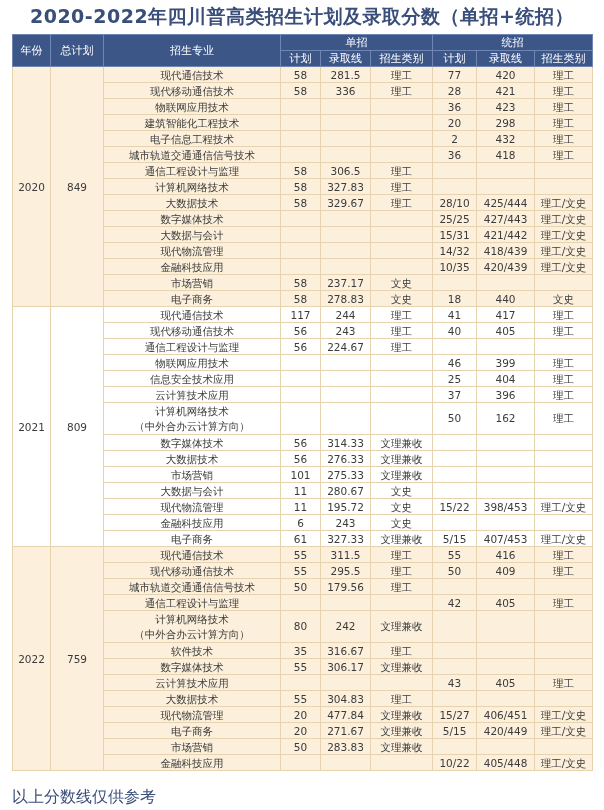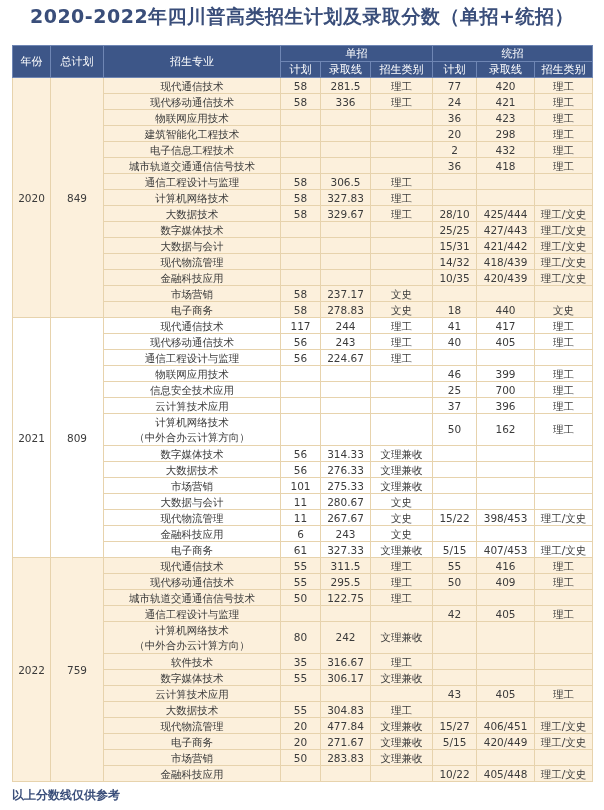--- a/index.html
+++ b/index.html
@@ -1,29 +1,29 @@
 <!DOCTYPE html>
 <html><head>
 <meta charset="utf-8">
 <style>
   html, body { margin:0; padding:0; background:#ffffff; }
   body { width:604px; height:810px; position:relative; overflow:hidden;
          font-family:"DejaVu Sans","Liberation Sans",sans-serif; }
   .title { position:absolute; left:0; top:4px; width:604px; text-align:center;
            font-size:19px; font-weight:bold; color:#3a4e7a; letter-spacing:0.5px; }
-  table { position:absolute; left:12px; top:45px; border-collapse:collapse;
+  table { position:absolute; left:12px; top:34px; border-collapse:collapse;
           table-layout:fixed; width:580px; }
   th { background:#3d5688; color:#ffffff; font-weight:normal; font-size:11px;
        border:1px solid #6f86b4; padding:0; height:15px; text-align:center; }
   td { font-size:10.5px; color:#3b3b3b; text-align:center; padding:0;
        border:1px solid #e7d3ad; height:15px; line-height:14px; white-space:nowrap; }
   tbody.cream td { background:#fcf0dc; }
   tbody.white td { background:#ffffff; }
   td.two { height:31px; line-height:15px; }
-  .note { position:absolute; left:12px; top:787px; font-size:12px; font-weight:bold; color:#3a4e7a; }
+  .note { position:absolute; left:12px; top:787px; font-size:16px; font-weight:normal; color:#3a4e7a; }
 </style>
 </head>
 <body>
 
 <div class="title">2020-2022年四川普高类招生计划及录取分数（单招+统招）</div>
 
 <table>
   <colgroup>
     <col style="width:38px">
       <col style="width:53px">
@@ -62,21 +62,21 @@
         <td>理工</td>
         <td>77</td>
         <td>420</td>
         <td>理工</td>
       </tr>
       <tr>
         <td>现代移动通信技术</td>
         <td>58</td>
         <td>336</td>
         <td>理工</td>
-        <td>24</td>
+        <td>28</td>
         <td>421</td>
         <td>理工</td>
       </tr>
       <tr>
         <td>物联网应用技术</td>
         <td></td>
         <td></td>
         <td></td>
         <td>36</td>
         <td>423</td>
@@ -229,21 +229,21 @@
         <td>46</td>
         <td>399</td>
         <td>理工</td>
       </tr>
       <tr>
         <td>信息安全技术应用</td>
         <td></td>
         <td></td>
         <td></td>
         <td>25</td>
-        <td>700</td>
+        <td>404</td>
         <td>理工</td>
       </tr>
       <tr>
         <td>云计算技术应用</td>
         <td></td>
         <td></td>
         <td></td>
         <td>37</td>
         <td>396</td>
         <td>理工</td>
@@ -292,21 +292,21 @@
         <td>11</td>
         <td>280.67</td>
         <td>文史</td>
         <td></td>
         <td></td>
         <td></td>
       </tr>
       <tr>
         <td>现代物流管理</td>
         <td>11</td>
-        <td>267.67</td>
+        <td>195.72</td>
         <td>文史</td>
         <td>15/22</td>
         <td>398/453</td>
         <td>理工/文史</td>
       </tr>
       <tr>
         <td>金融科技应用</td>
         <td>6</td>
         <td>243</td>
         <td>文史</td>
@@ -341,21 +341,21 @@
         <td>55</td>
         <td>295.5</td>
         <td>理工</td>
         <td>50</td>
         <td>409</td>
         <td>理工</td>
       </tr>
       <tr>
         <td>城市轨道交通通信信号技术</td>
         <td>50</td>
-        <td>122.75</td>
+        <td>179.56</td>
         <td>理工</td>
         <td></td>
         <td></td>
         <td></td>
       </tr>
       <tr>
         <td>通信工程设计与监理</td>
         <td></td>
         <td></td>
         <td></td>

